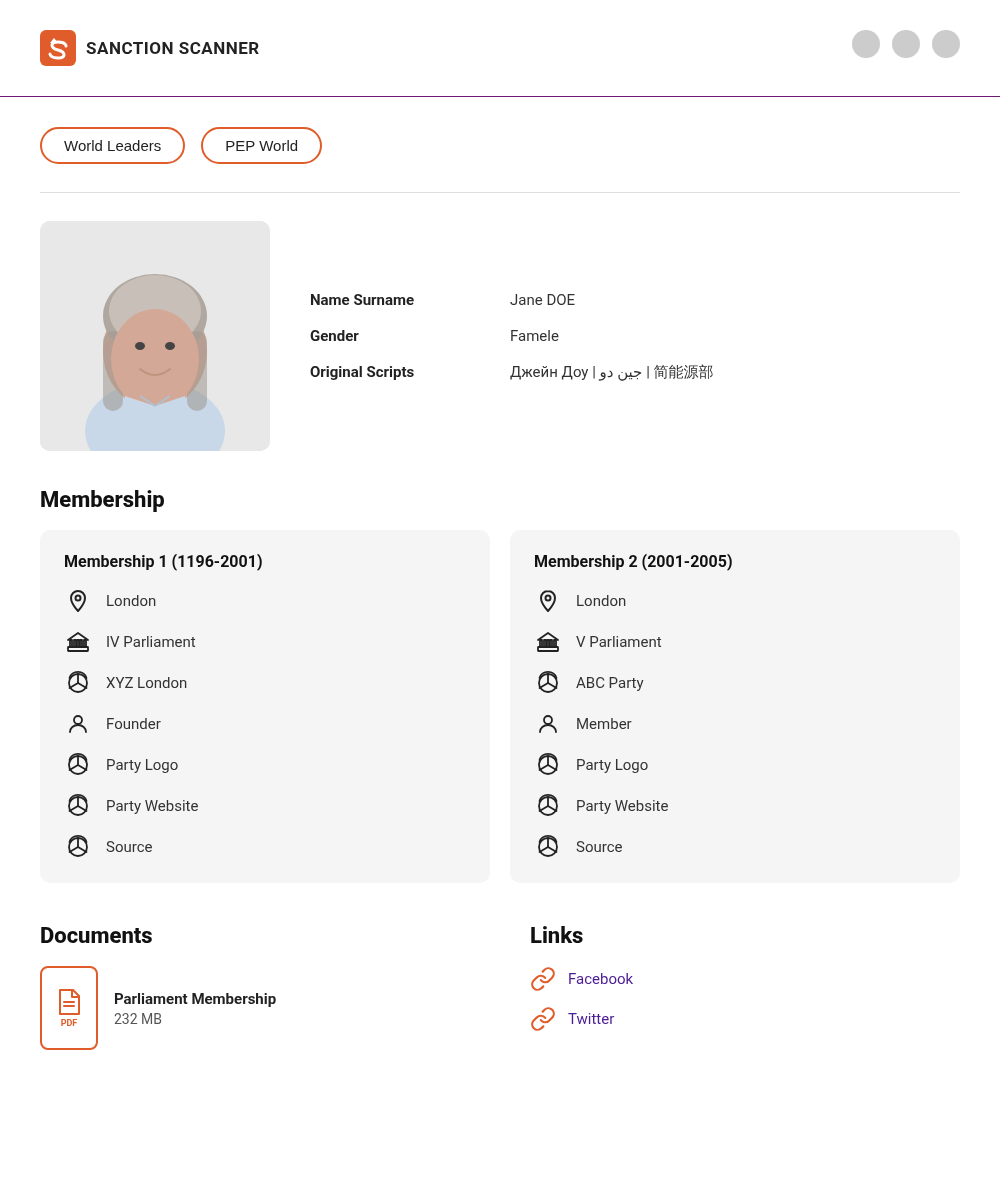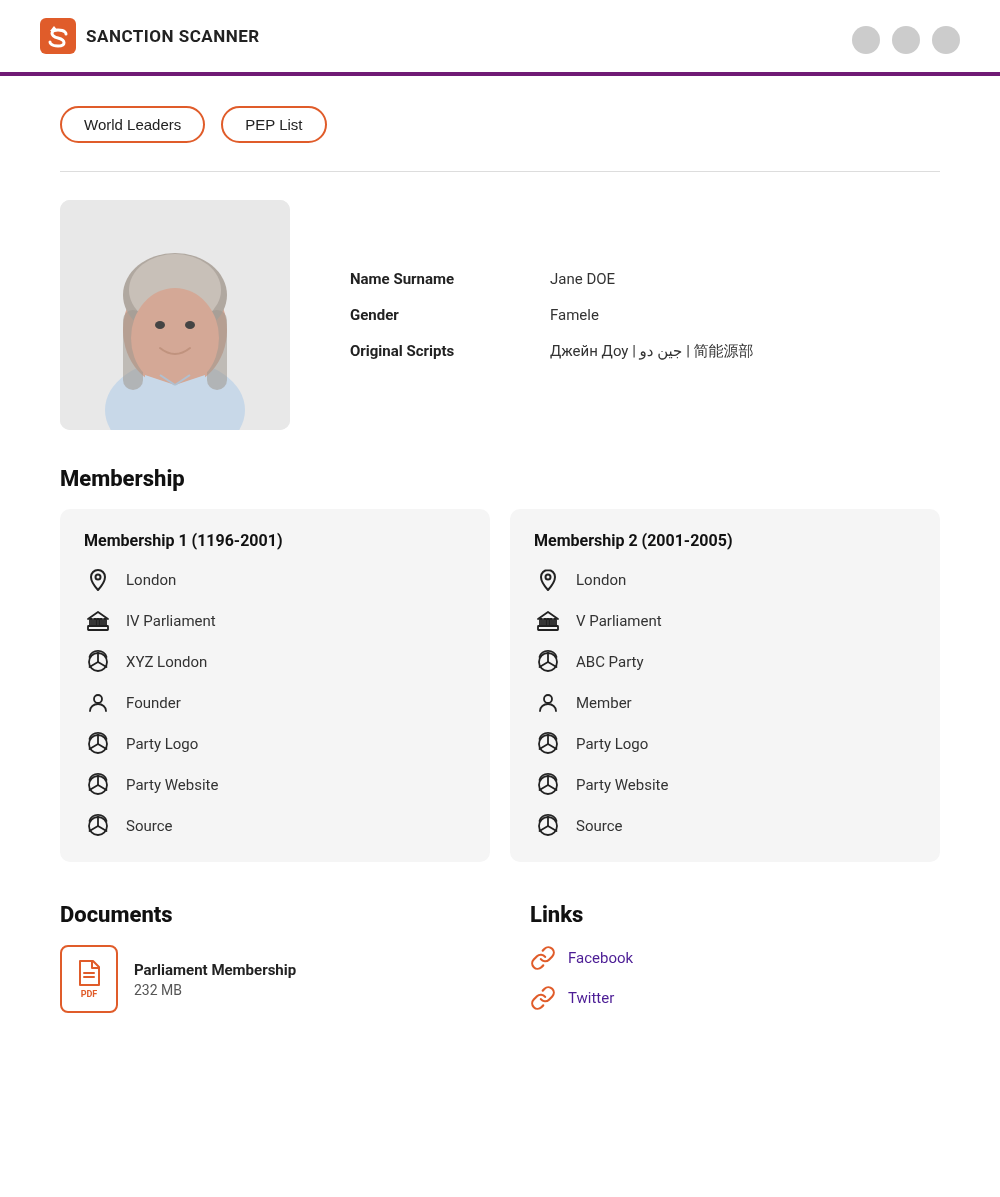--- a/index.html
+++ b/index.html
@@ -7,24 +7,24 @@
       font-family: -apple-system, BlinkMacSystemFont, 'Segoe UI', Roboto, sans-serif;
       background: #fff;
       color: #222;
       width: 1000px;
       min-height: 1197px;
     }
 
     
     .header {
       display: flex;
-      align-items: flex-end;
+      align-items: flex-start;
       justify-content: space-between;
-      padding: 18px 40px;
-      border-bottom: 4px solid #701a75;
+      padding: 30px 40px;
+      border-bottom: 1px solid #701a75;
     }
     .logo {
       display: flex;
       align-items: center;
       gap: 10px;
     }
     .logo-icon {
       width: 36px;
       height: 36px;
     }
@@ -40,21 +40,21 @@
     }
     .header-circle {
       width: 28px;
       height: 28px;
       border-radius: 50%;
       background: #ccc;
     }
 
     
     .main {
-      padding: 30px 60px;
+      padding: 30px 40px;
     }
 
     
     .tabs {
       display: flex;
       gap: 16px;
       margin-bottom: 28px;
     }
     .tab {
       border: 2px solid #e05c2a;
@@ -70,21 +70,21 @@
     
     .divider {
       border: none;
       border-top: 1px solid #ddd;
       margin-bottom: 28px;
     }
 
     
     .profile {
       display: flex;
-      gap: 60px;
+      gap: 40px;
       margin-bottom: 36px;
     }
     .profile-photo {
       width: 230px;
       height: 230px;
       border-radius: 10px;
       background: #e8e8e8;
       flex-shrink: 0;
       overflow: hidden;
       display: flex;
@@ -171,21 +171,21 @@
       flex: 1;
     }
     .doc-item {
       display: flex;
       align-items: center;
       gap: 16px;
       margin-top: 16px;
     }
     .pdf-icon {
       width: 58px;
-      height: 68px;
+      height: 84px;
       border: 2px solid #e05c2a;
       border-radius: 8px;
       display: flex;
       flex-direction: column;
       align-items: center;
       justify-content: center;
       color: #e05c2a;
       font-size: 10px;
       font-weight: 700;
       gap: 2px;
@@ -233,21 +233,21 @@
     <div class="header-circle"></div>
     <div class="header-circle"></div>
     <div class="header-circle"></div>
   </div>
 </header>
 
 <main class="main">
 
   <div class="tabs">
     <button class="tab">World Leaders</button>
-    <button class="tab">PEP List</button>
+    <button class="tab">PEP World</button>
   </div>
 
   <hr class="divider">
 
   <div class="profile">
     <div class="profile-photo">
 
       <svg viewBox="0 0 230 230" xmlns="http://www.w3.org/2000/svg">
         <rect width="230" height="230" fill="#e8e8e8"></rect>
 

